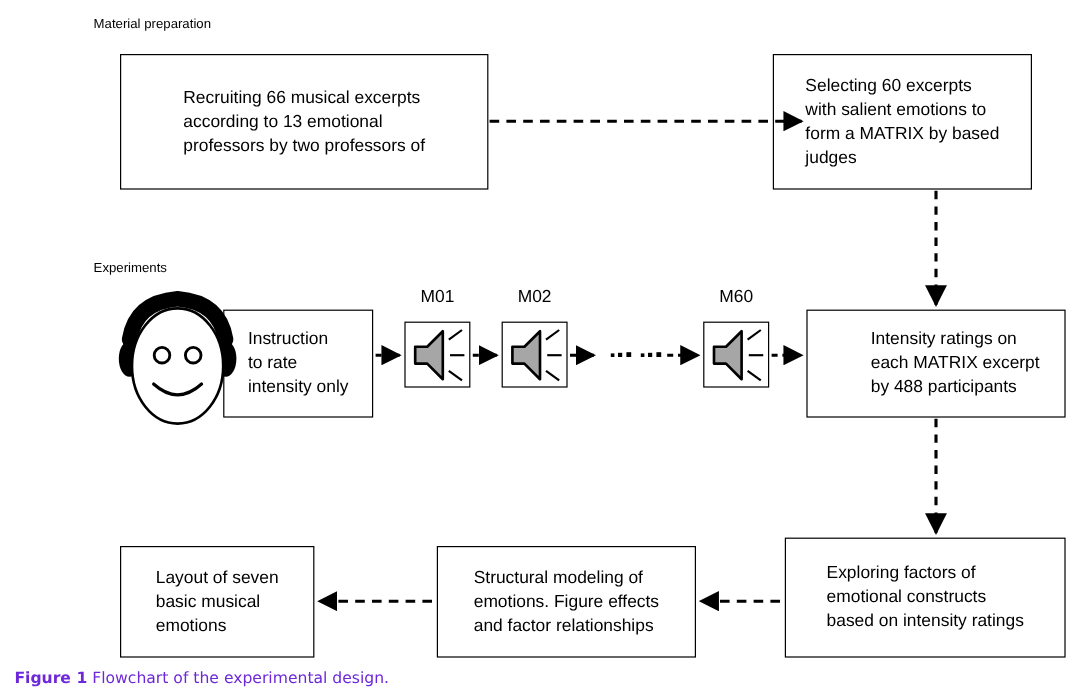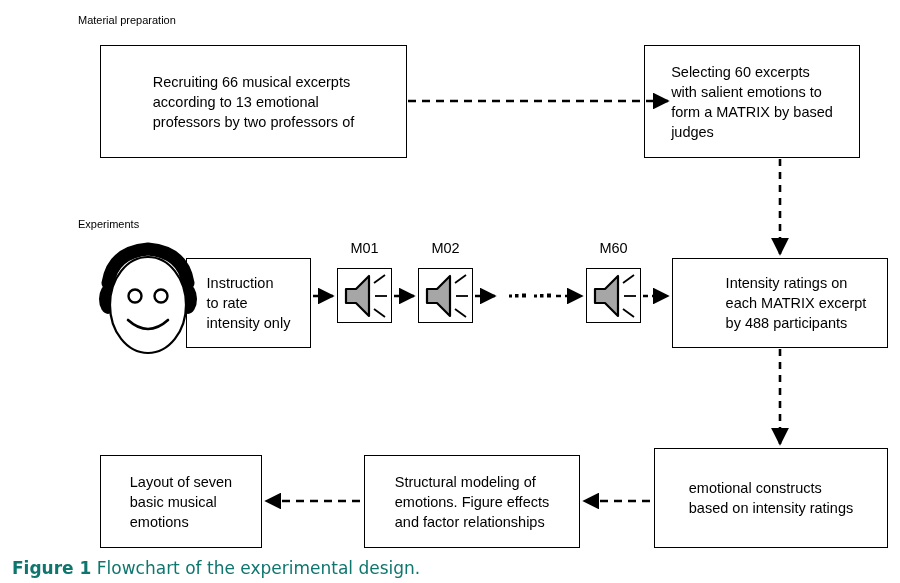--- a/index.html
+++ b/index.html
@@ -48,22 +48,22 @@
     position: absolute;
     font-size: 14.5px;
     text-align: center;
     white-space: nowrap;
   }
   .caption {
     position: absolute;
     left: 12px;
     top: 558px;
     font-family: "DejaVu Sans", sans-serif;
-    font-size: 17px;
-    color: #0f766e;
+    font-size: 13px;
+    color: #6d28d9;
     white-space: nowrap;
   }
   .caption b { font-weight: bold; }
   svg.overlay {
     position: absolute;
     left: 0; top: 0;
     width: 900px; height: 583px;
     pointer-events: none;
   }
 </style>
@@ -130,20 +130,21 @@
   <div class="box" style="left:364px; top:455px; width:216px; height:93px;">
     <div>
       <span>Structural modeling of</span>
       <span>emotions. Figure effects</span>
       <span>and factor relationships</span>
     </div>
   </div>
 
   <div class="box" style="left:654px; top:448px; width:234px; height:100px;">
     <div>
+      <span>Exploring factors of</span>
       <span>emotional constructs</span>
       <span>based on intensity ratings</span>
     </div>
   </div>
 
   <svg class="overlay" viewBox="0 0 900 583" xmlns="http://www.w3.org/2000/svg">
     <defs>
       <marker id="ah" viewBox="0 0 10 10" refX="9" refY="5" markerWidth="7" markerHeight="7" orient="auto-start-reverse">
         <path d="M 0 0 L 10 5 L 0 10 z" fill="#000"></path>
       </marker>

